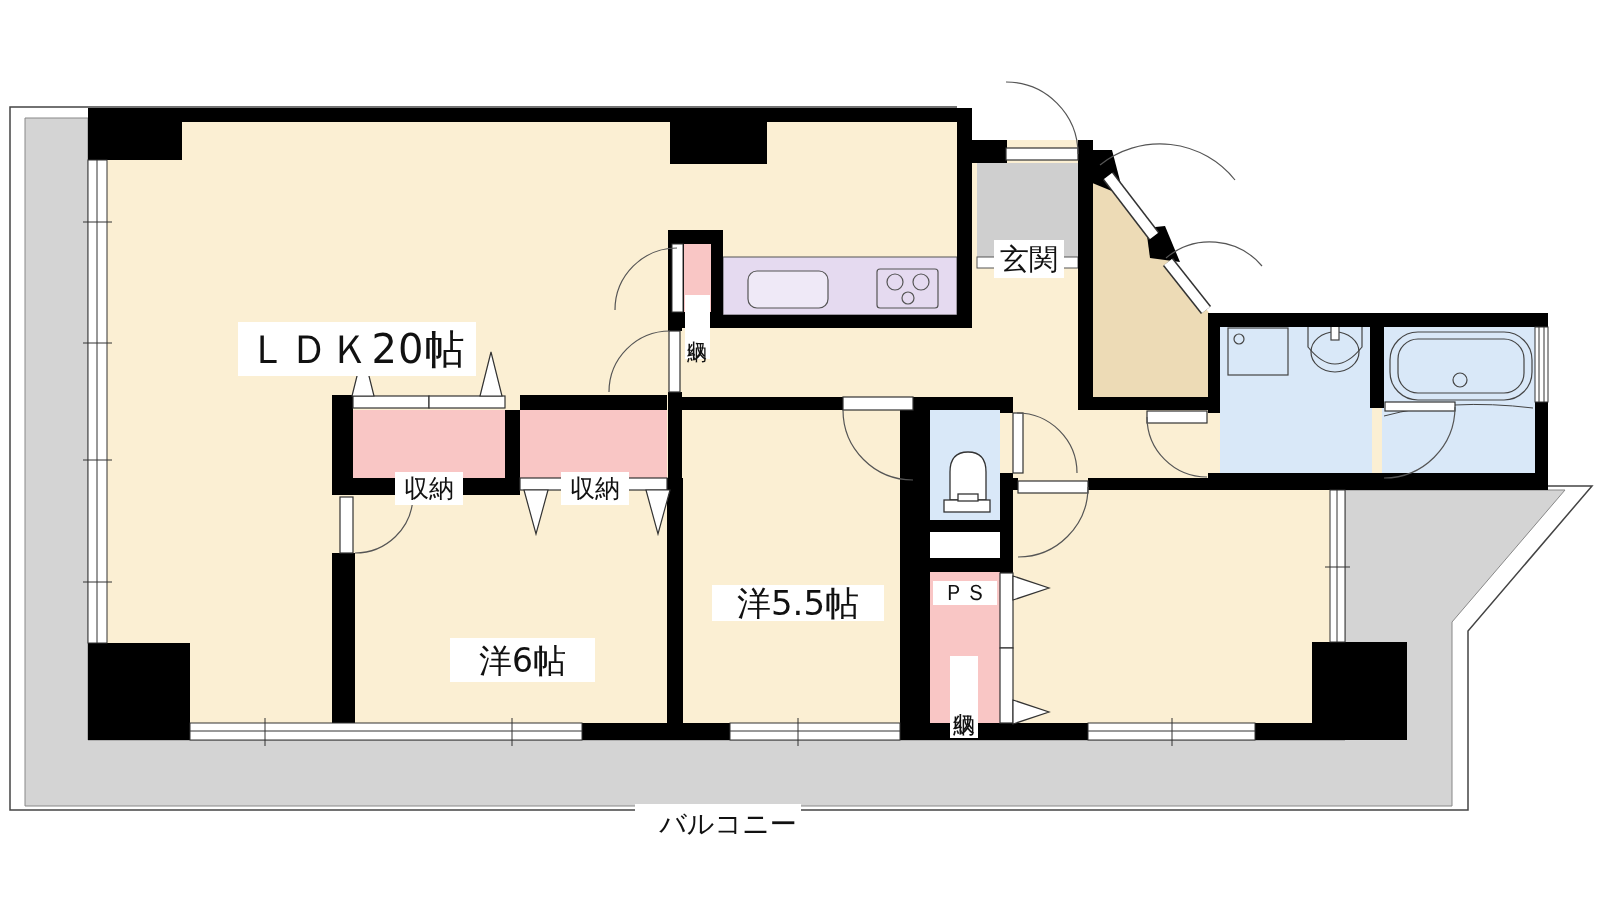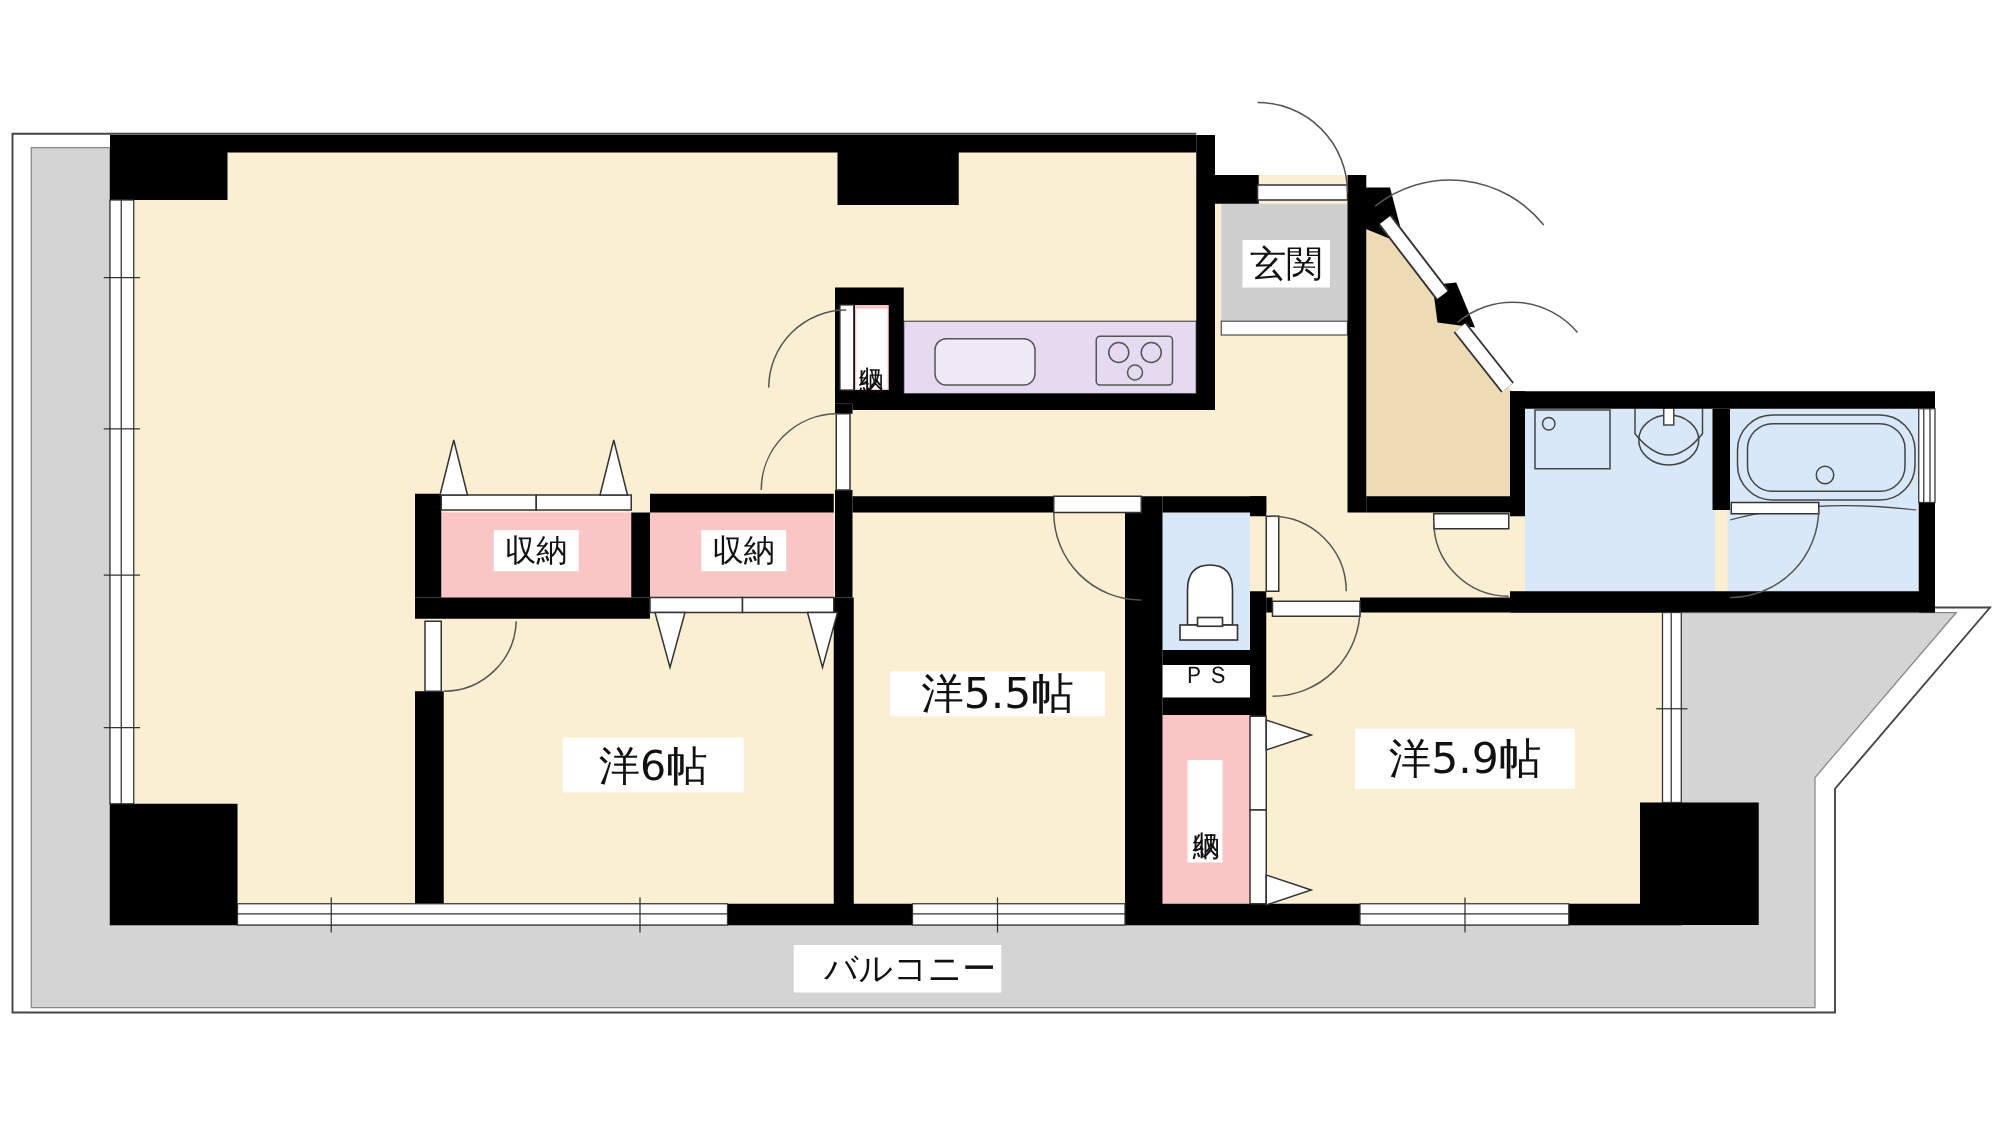--- a/index.html
+++ b/index.html
@@ -1,20 +1,20 @@
 <!DOCTYPE html>
 <html><head>
 <meta charset="utf-8">
 <style>
   html,body{margin:0;padding:0;background:#fff;}
   #plan{position:relative;width:1600px;height:900px;background:#fff;overflow:hidden;
         font-family:"DejaVu Sans","Liberation Sans",sans-serif;}
   #plan svg{position:absolute;left:0;top:0;}
   .lbl{position:absolute;background:#fff;color:#111;display:flex;align-items:center;
-       justify-content:center;white-space:nowrap;line-height:1.0;}
+       justify-content:center;white-space:nowrap;line-height:1.0;margin-top:48px;}
   .lbl.vert{writing-mode:vertical-rl;text-orientation:upright;letter-spacing:2px;}
 </style>
 </head>
 <body>
 
 <div id="plan">
 <svg width="1600" height="900" viewBox="0 0 1600 900">
 
   <g fill="none" stroke="#444" stroke-width="1.5">
     <path d="M957,107 L10,107 L10,810 L1468,810 L1468,631 L1592,486 L1548,486"></path>
@@ -194,23 +194,23 @@
       <polygon points="524,490 548,490 536,534"></polygon>
       <polygon points="646,490 670,490 658,534"></polygon>
       <rect x="1000" y="573" width="13" height="75"></rect>
           <rect x="1000" y="648" width="13" height="75"></rect>
       <polygon points="1013,576 1013,600 1049,588"></polygon>
       <polygon points="1013,700 1013,724 1049,712"></polygon>
     </g>
   </g>
 </svg>
 
+  <div class="lbl" style="left:238px;top:274px;width:238px;height:54px;font-size:40px;letter-spacing:1px;">ＬＤＫ20帖</div>
   <div class="lbl" style="left:994px;top:192px;width:70px;height:38px;font-size:29px;">玄関</div>
   <div class="lbl vert" style="left:685px;top:247px;width:25px;height:64px;font-size:20px;">収納</div>
   <div class="lbl" style="left:395px;top:424px;width:68px;height:33px;font-size:25px;">収納</div>
   <div class="lbl" style="left:561px;top:424px;width:68px;height:33px;font-size:25px;">収納</div>
   <div class="lbl" style="left:450px;top:590px;width:145px;height:44px;font-size:33px;">洋6帖</div>
   <div class="lbl" style="left:712px;top:537px;width:172px;height:36px;font-size:34px;">洋5.5帖</div>
-  <div class="lbl" style="left:1084px;top:583px;width:176px;height:48px;font-size:34px;">洋5.9帖</div>
-  <div class="lbl" style="left:933px;top:533px;width:64px;height:14px;font-size:19px;">ＰＳ</div>
+  <div class="lbl" style="left:933px;top:533px;width:64px;height:24px;font-size:22px;">ＰＳ</div>
   <div class="lbl vert" style="left:950px;top:608px;width:28px;height:82px;font-size:22px;">収納</div>
   <div class="lbl" style="left:635px;top:756px;width:146px;height:38px;font-size:27px;padding-left:20px;">バルコニー</div>
 </div>
 
 </body></html>

